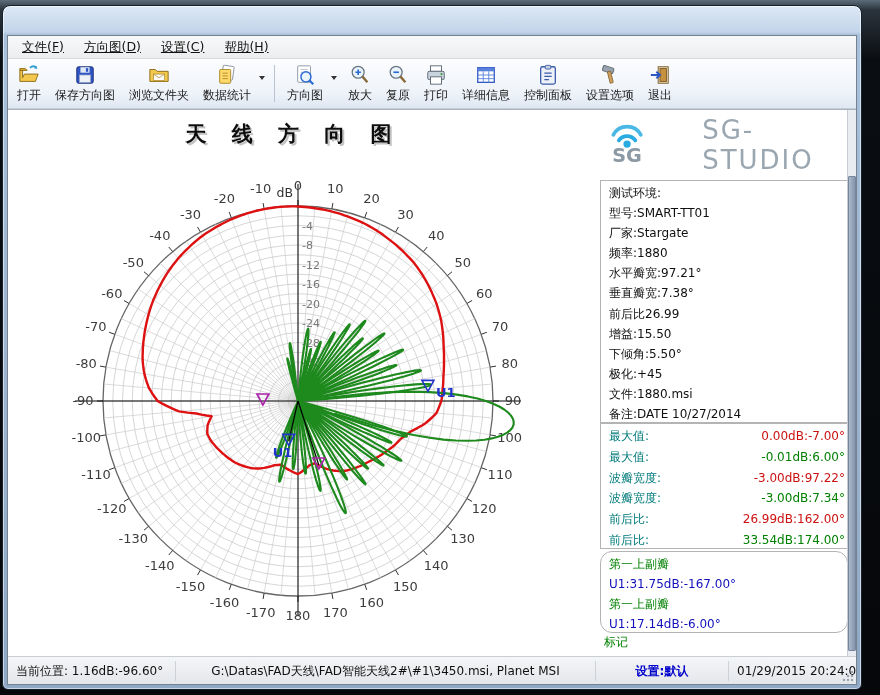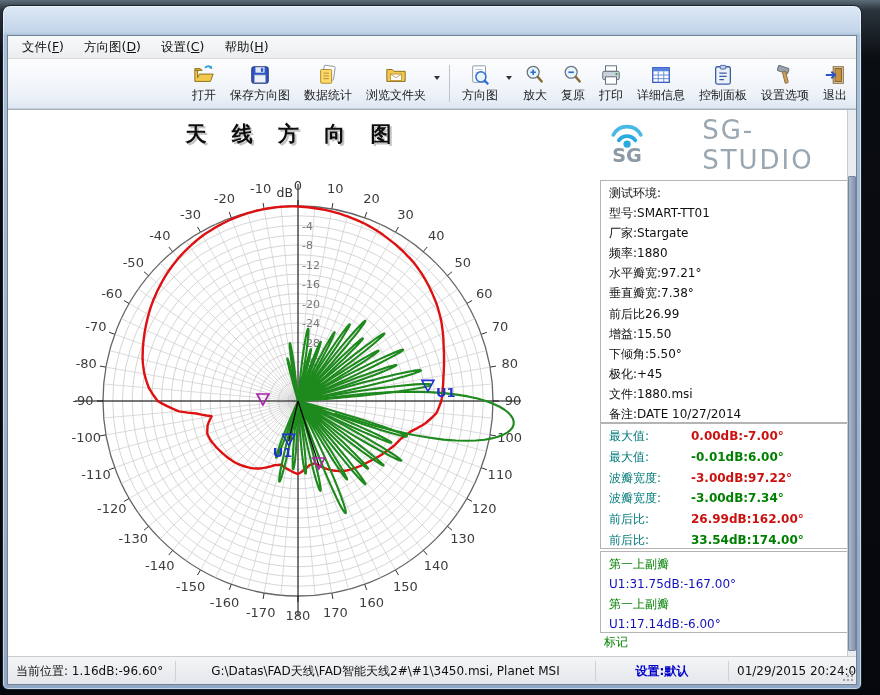--- a/index.html
+++ b/index.html
@@ -27,24 +27,24 @@
   .glyph-max{width:10px;height:8px;border:2px solid #3c4652;}
   .glyph-x{position:relative;width:12px;height:12px;}
   .glyph-x::before,.glyph-x::after{content:"";position:absolute;left:-1px;top:5px;width:14px;height:3px;
           background:#fff;border-radius:1px;}
   .glyph-x::before{transform:rotate(45deg);} .glyph-x::after{transform:rotate(-45deg);}
   
   .appbody{position:absolute;left:4px;right:4px;top:29px;bottom:4px;background:#f0f0f0;
            border:1px solid #75828f;display:flex;flex-direction:column;}
   .menubar{height:23px;background:linear-gradient(#f8f9fa,#ecedef);display:flex;align-items:center;
            padding-left:4px;border-bottom:1px solid #d8dade;font-size:12.5px;color:#111;}
-  .menu-item{padding:3px 10px;}
+  .menu-item{padding:3px 10px;text-decoration:underline;}
   .menu-key{text-decoration:underline;}
   .toolbar{height:50px;background:linear-gradient(#fdfdfe,#eef3f9 70%,#dfe7f2);
-           border-bottom:1px solid #c3ccd8;display:flex;align-items:stretch;padding:2px 2px;justify-content:flex-end;}
+           border-bottom:1px solid #c3ccd8;display:flex;align-items:stretch;padding:2px 2px;}
   .tbtn{display:flex;flex-direction:column;align-items:center;justify-content:center;
         padding:2px 7px;font-size:12px;color:#1a1a1a;border-radius:3px;}
   .tbtn svg{width:22px;height:22px;margin-bottom:1px;}
   .tb-drop{display:flex;align-items:flex-start;padding:6px 3px 0 0;}
   .tb-drop svg{width:8px;height:20px;}
   .tb-sep{width:1px;background:#b9c4d2;margin:4px 5px;}
   
   .client{position:relative;flex:1;background:#ffffff;border-top:1px solid #aab2bc;overflow:hidden;}
   .chart-title{position:absolute;left:95px;top:10px;width:380px;text-align:center;
                font-size:21px;font-weight:bold;letter-spacing:9px;color:#0d0d0d;
@@ -53,23 +53,23 @@
   
   .logo{position:absolute;left:598px;top:6px;width:246px;height:58px;display:flex;align-items:center;gap:46px;}
   .logo-text{font-size:26px;font-weight:normal;color:#9aa7b1;letter-spacing:2px;margin-left:8px;}
   .ibox{position:absolute;left:592px;width:248px;border:1px solid #b4b4b4;background:#fff;
         padding:2px 0 0 8px;font-size:12px;color:#101010;}
   .ibox .row{height:20.1px;line-height:20.1px;white-space:nowrap;}
   .box1{top:70px;height:243px;}
   .box2{top:313px;height:126px;}
   .box2 .row{display:flex;height:20.8px;line-height:20.8px;}
   .mlabel{color:#007a7a;width:82px;}
-  .mvalue{flex:1;text-align:left;padding-right:22px;font-weight:bold;}
+  .mvalue{flex:1;text-align:right;padding-right:2px;}
   .val-red{color:#cc1111;} .val-green{color:#008000;}
-  .box3{top:441px;height:82px;}
+  .box3{top:441px;height:82px;border-radius:12px;}
   .sl-title{color:#008000;} .sl-value{color:#1111bb;}
   .mark-label{position:absolute;left:596px;top:524px;font-size:12px;color:#008000;}
   
   .vscroll{position:absolute;right:0;top:0;bottom:0;width:9px;background:#e9edf2;border-left:1px solid #c8cdd4;}
   .vthumb{position:absolute;left:0;right:0;top:66px;bottom:5px;
           background:linear-gradient(90deg,#aeb9ca,#93a2b8 60%,#8694ac);border:1px solid #76869e;border-radius:1px;}
   
   .statusbar{height:28px;background:linear-gradient(#f4f5f7,#e4e7eb);border-top:1px solid #c9ced5;
              display:flex;align-items:center;font-size:12px;color:#101010;position:relative;}
   .sseg{height:20px;line-height:20px;border-right:1px solid #cdd2d9;padding:0 8px;white-space:nowrap;overflow:hidden;}
@@ -115,33 +115,33 @@
           <svg viewBox="0 0 24 24">
               <rect x="3" y="3" width="18" height="18" rx="2" fill="#2f55c4" stroke="#1a2f77"></rect>
               <rect x="7" y="3.5" width="10" height="6" fill="#dfe8f5"></rect>
               <rect x="13" y="4.5" width="2.5" height="4" fill="#2f55c4"></rect>
               <rect x="6" y="12" width="12" height="8" fill="#eef2f8" stroke="#9aa7c0" stroke-width=".8"></rect>
             </svg>
           <span>保存方向图</span>
         </div>
         <div class="tbtn">
           <svg viewBox="0 0 24 24">
+              <path d="M2 6 L2 19 L22 19 L22 8 L10 8 L8 6 Z" fill="#f3c84f" stroke="#8a6914"></path>
+              <rect x="6" y="11" width="12" height="7" fill="#fdfdfd" stroke="#b08a2a" stroke-width=".8"></rect>
+              <path d="M6 11 L12 15 L18 11" fill="none" stroke="#b08a2a" stroke-width=".8"></path>
+            </svg>
+          <span>浏览文件夹</span>
+        </div>
+        <div class="tbtn">
+          <svg viewBox="0 0 24 24">
               <rect x="7" y="2" width="12" height="15" rx="1" fill="#ffffff" stroke="#8a93a0" transform="rotate(8 13 9)"></rect>
               <rect x="4" y="6" width="12" height="15" rx="1" fill="#ffd96b" stroke="#a8851f"></rect>
               <path d="M7 10 h6 M7 13 h6 M7 16 h6" stroke="#b08a2a" stroke-width="1"></path>
             </svg>
           <span>数据统计</span>
-        </div>
-        <div class="tbtn">
-          <svg viewBox="0 0 24 24">
-              <path d="M2 6 L2 19 L22 19 L22 8 L10 8 L8 6 Z" fill="#f3c84f" stroke="#8a6914"></path>
-              <rect x="6" y="11" width="12" height="7" fill="#fdfdfd" stroke="#b08a2a" stroke-width=".8"></rect>
-              <path d="M6 11 L12 15 L18 11" fill="none" stroke="#b08a2a" stroke-width=".8"></path>
-            </svg>
-          <span>浏览文件夹</span>
         </div>
         <div class="tb-drop">
           <svg viewBox="0 0 8 20">
               <path d="M1 9 L7 9 L4 13 Z" fill="#333"></path>
             </svg>
         </div>
         <div class="tb-sep"></div>
         <div class="tbtn">
           <svg viewBox="0 0 24 24">
               <rect x="4" y="2" width="14" height="18" rx="1" fill="#fff" stroke="#8a93a0"></rect>

